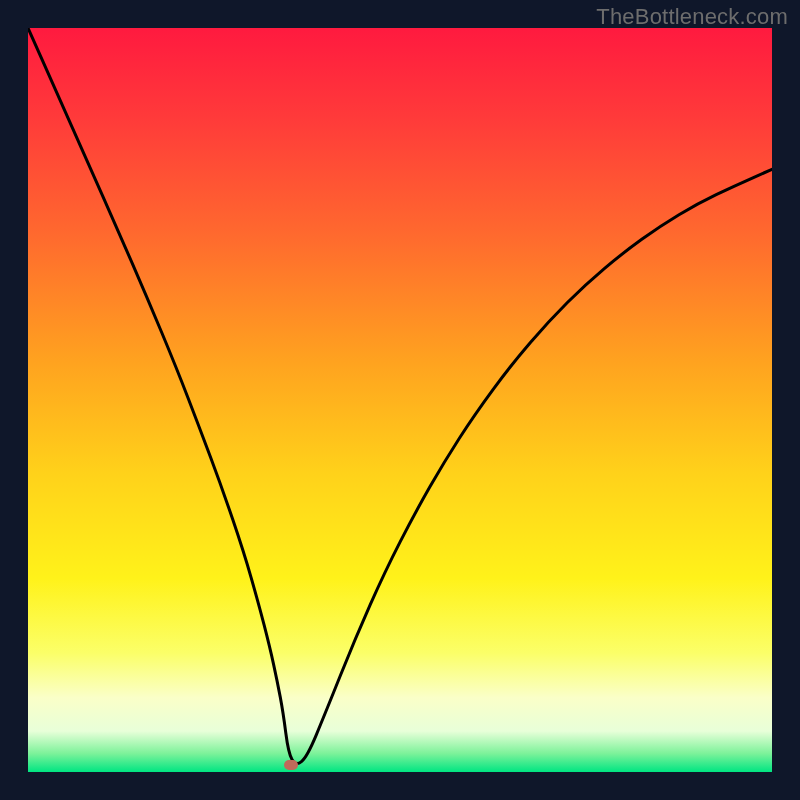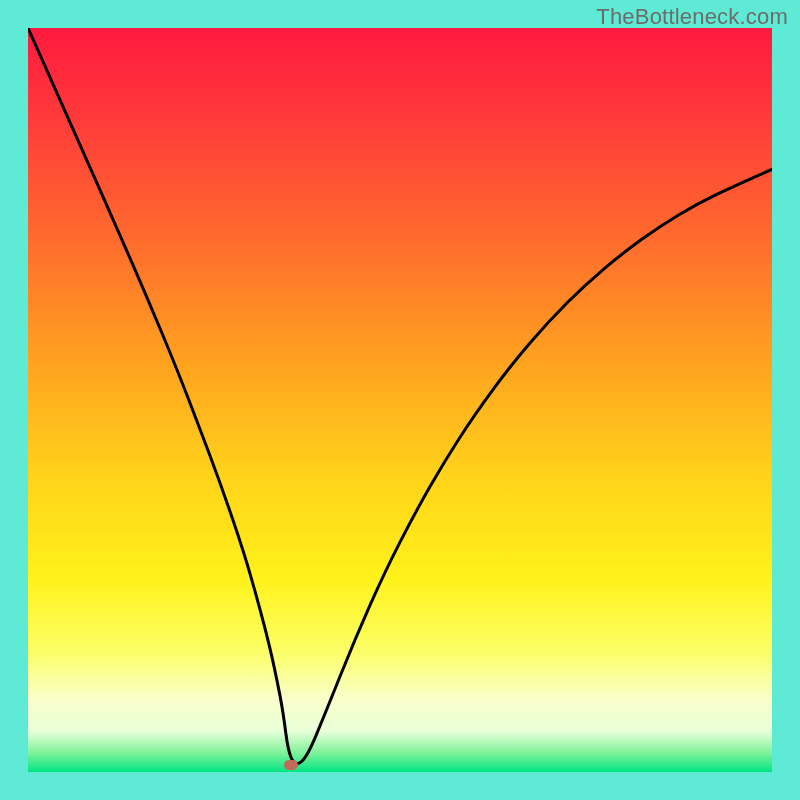--- a/index.html
+++ b/index.html
@@ -6,21 +6,21 @@
     margin: 0;
     padding: 0;
     width: 800px;
     height: 800px;
     background: #000;
     overflow: hidden;
   }
   .frame {
     position: absolute;
     inset: 0;
-    background: #5eead4;
+    background: #0f172a;
   }
   .plot {
     position: absolute;
     left: 28px;
     top: 28px;
     width: 744px;
     height: 744px;
     overflow: hidden;
   }
   .watermark {

